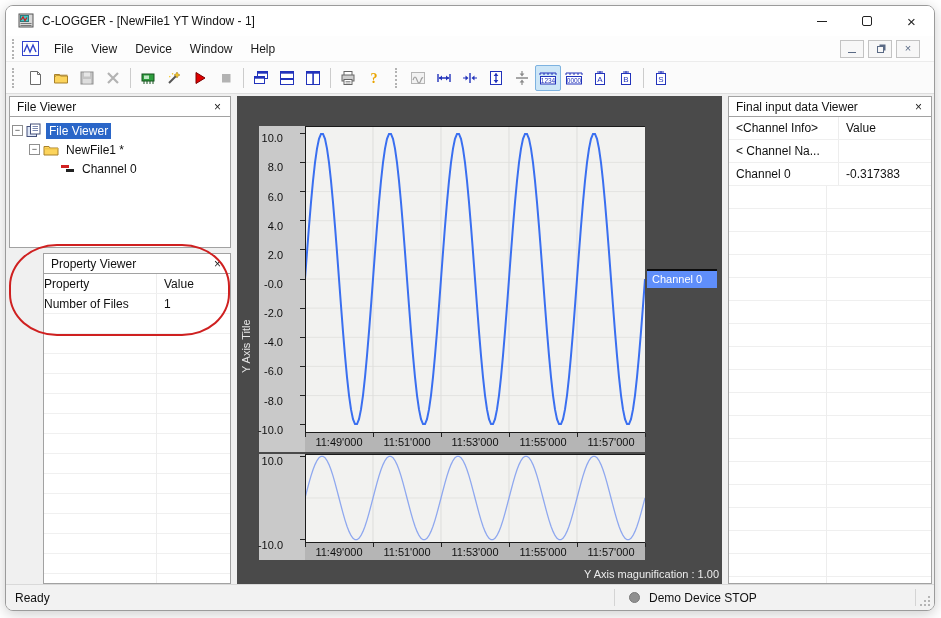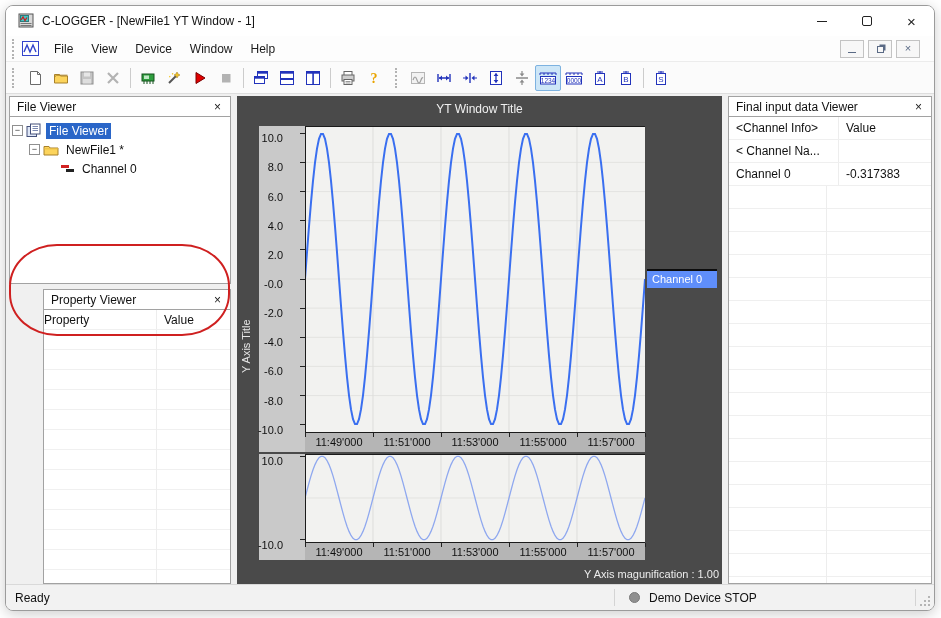--- a/index.html
+++ b/index.html
@@ -38,21 +38,21 @@
 
   
   .main { flex:1 1 auto; display:flex; padding:2px 2px 0 3px; background:#f0f0f0; min-height:0; }
   .left-col { width:222px; display:flex; flex-direction:column; gap:5px; min-height:0; }
   .col-gap { width:6px; background:#f0f0f0; }
   .right-col { width:204px; min-height:0; display:flex; }
 
   .panel { border:1px solid #a2a2a2; background:#fff; display:flex; flex-direction:column; min-height:0; }
   .panel-title { height:20px; flex:0 0 auto; display:flex; align-items:center; padding:0 7px; border-bottom:1px solid #a2a2a2; background:#fff; }
   .panel-x { margin-left:auto; font-size:12px; color:#222; line-height:1; padding:0 2px; }
-  .fv-panel { height:188px; }
+  .fv-panel { height:152px; }
   .pv-panel { flex:1;margin-left:34px; }
   .fi-panel { flex:1; }
 
   
   .tree { padding:4px 2px; }
   .tree-row { display:flex; align-items:center; height:19px; white-space:nowrap; }
   .expander { width:11px; height:11px; border:1px solid #8f8f8f; background:#fff; font-size:9px; line-height:9px; text-align:center; color:#333; margin-right:3px; flex:0 0 auto; }
   .tree-ic { margin-right:4px; display:flex; }
   .tree-label { padding:1px 3px; }
   .tree-label.selected { background:#2a66c8; color:#fff; }
@@ -372,28 +372,31 @@
 
       <div class="panel pv-panel">
         <div class="panel-title">
           <span>Property Viewer</span>
           <span class="panel-x">×</span>
         </div>
         <div class="grid-row">
           <div class="pv-c1">Property</div>
           <div class="pv-c2">Value</div>
         </div>
+        <div class="grid-row">
+          <div class="pv-c1">Number of Files</div>
+          <div class="pv-c2">1</div>
+        </div>
         <div class="pv-fill"></div>
       </div>
     </div>
 
     <div class="col-gap"></div>
 
     <div class="center">
-      <div class="yt-title">YT Window Title</div>
       <div class="y-axis-title">Y Axis Title</div>
 
       <div class="chart top-chart">
         <div class="ystrip" id="yt-ystrip">
               <div class="ytick" style="top: 6.78571px;"></div>
               <div class="ylab" style="top: 6.28571px;">10.0</div>
               <div class="ytick" style="top: 35.9286px;"></div>
               <div class="ylab" style="top: 35.4286px;">8.0</div>
               <div class="ytick" style="top: 65.0714px;"></div>
               <div class="ylab" style="top: 64.5714px;">6.0</div>

